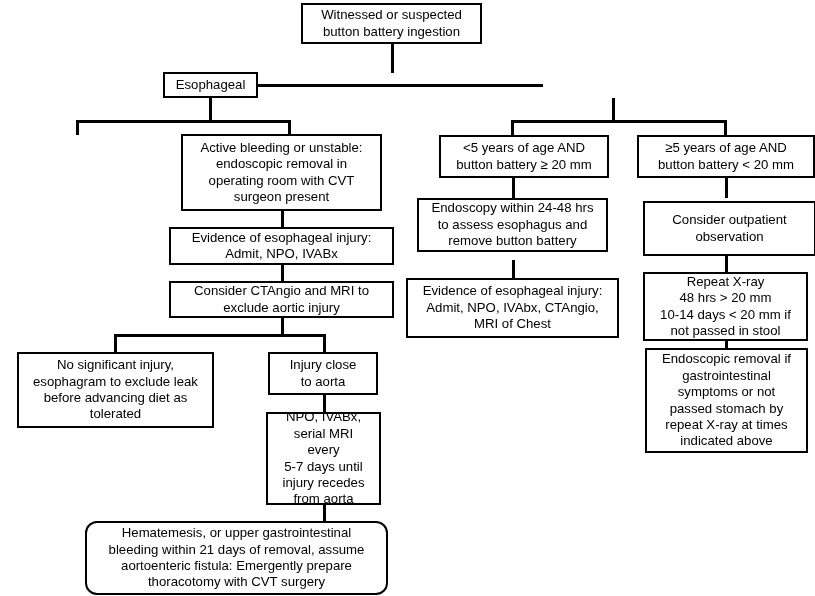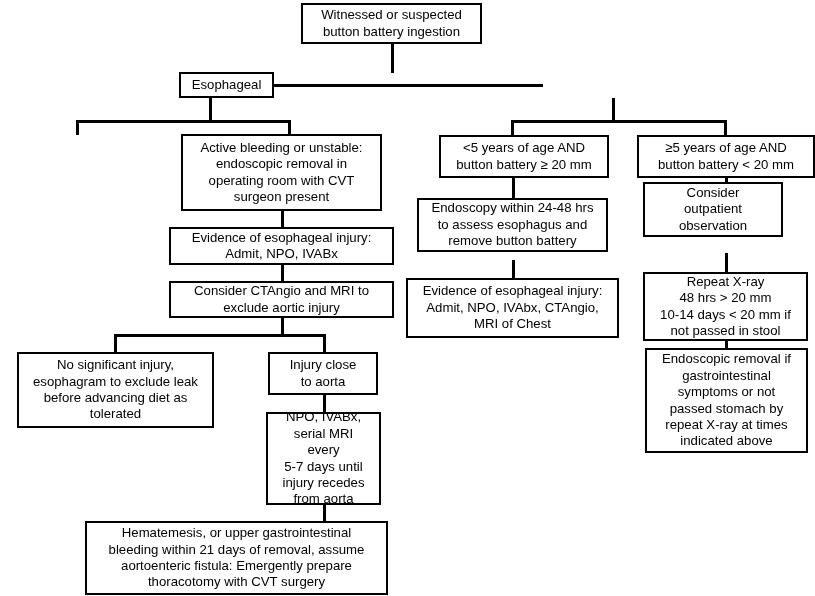--- a/index.html
+++ b/index.html
@@ -74,21 +74,21 @@
   <div class="conn v" style="left:512px; top:178px; height:20px;"></div>
   <div class="conn v" style="left:512px; top:260px; height:18px;"></div>
 
   <div class="conn v" style="left:725px; top:178px; height:20px;"></div>
   <div class="conn v" style="left:725px; top:253px; height:19px;"></div>
   <div class="conn v" style="left:725px; top:341px; height:24px;"></div>
 
   <div class="node" style="left:301px; top:3px; width:181px; height:41px;">Witnessed or suspected
 button battery ingestion</div>
 
-  <div class="node" style="left:163px; top:72px; width:95px; height:26px;margin-left:16px;">Esophageal</div>
+  <div class="node" style="left:163px; top:72px; width:95px; height:26px;">Esophageal</div>
 
 
 
   <div class="node" style="left:181px; top:134px; width:201px; height:77px;">Active bleeding or unstable:
 endoscopic removal in
 operating room with CVT
 surgeon present</div>
 
   <div class="node" style="left:169px; top:227px; width:225px; height:38px;">Evidence of esophageal injury:
 Admit, NPO, IVABx</div>
@@ -103,40 +103,40 @@
 
   <div class="node" style="left:268px; top:352px; width:110px; height:43px;">Injury close
 to aorta</div>
 
   <div class="node" style="left:266px; top:412px; width:115px; height:93px;">NPO, IVABx,
 serial MRI every
 5-7 days until
 injury recedes
 from aorta</div>
 
-  <div class="node" style="left:85px; top:521px; width:303px; height:74px;">Hematemesis, or upper gastrointestinal
+  <div class="node" style="left:85px; top:521px; width:303px; height:74px;border-radius:12px;">Hematemesis, or upper gastrointestinal
 bleeding within 21 days of removal, assume
 aortoenteric fistula:  Emergently prepare
 thoracotomy with CVT surgery</div>
 
   <div class="node" style="left:439px; top:135px; width:170px; height:43px;">&lt;5 years of age AND
 button battery ≥ 20 mm</div>
 
   <div class="node" style="left:637px; top:135px; width:178px; height:43px;">≥5 years of age AND
 button battery &lt; 20 mm</div>
 
   <div class="node" style="left:417px; top:198px; width:191px; height:54px;">Endoscopy within 24-48 hrs
 to assess esophagus and
 remove button battery</div>
 
   <div class="node" style="left:406px; top:278px; width:213px; height:60px;">Evidence of esophageal injury:
 Admit, NPO, IVAbx, CTAngio,
 MRI of Chest</div>
 
-  <div class="node" style="left:643px; top:182px; width:140px; height:55px;">Consider outpatient
+  <div class="node" style="left:643px; top:201px; width:173px; height:55px;">Consider outpatient
 observation</div>
 
   <div class="node" style="left:643px; top:272px; width:165px; height:69px;">Repeat X-ray
 48 hrs &gt; 20 mm
 10-14 days &lt; 20 mm if
 not passed in stool</div>
 
   <div class="node" style="left:645px; top:348px; width:163px; height:105px;">Endoscopic removal if
 gastrointestinal
 symptoms or not

